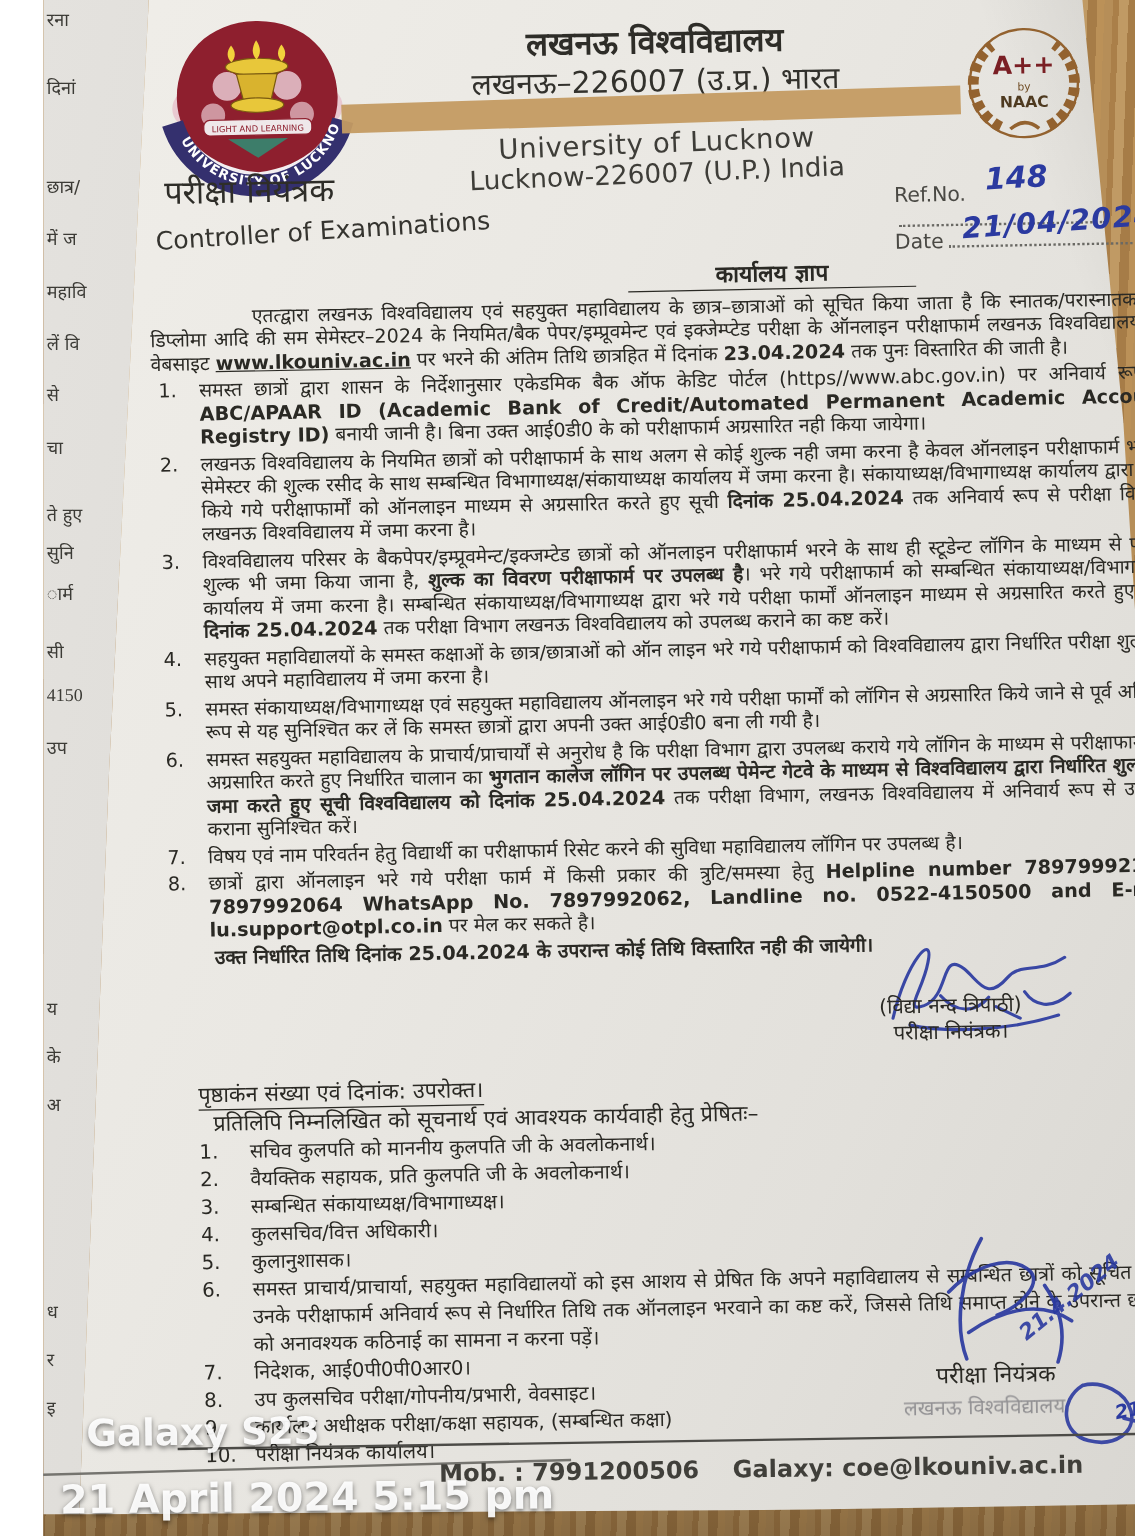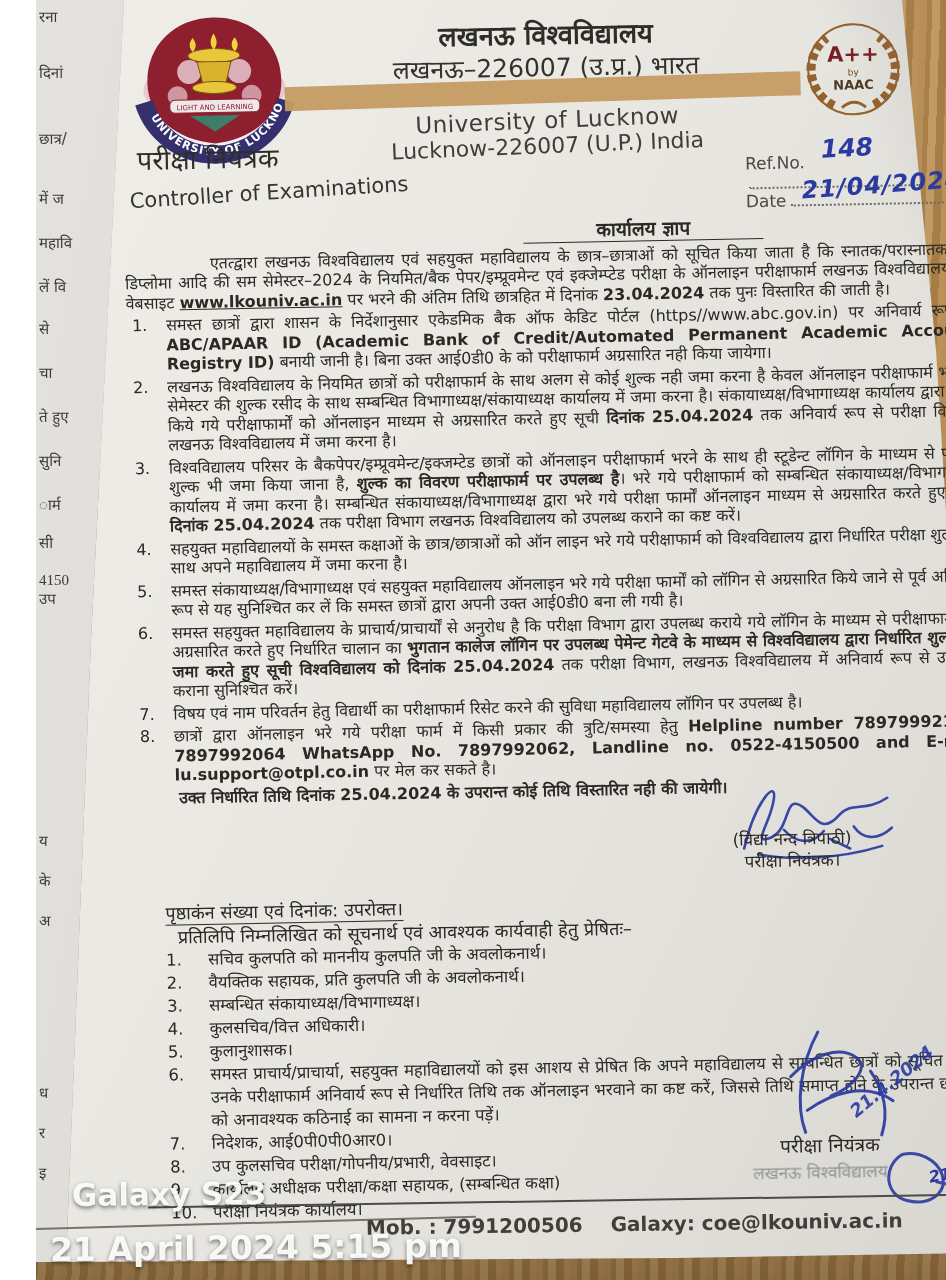--- a/index.html
+++ b/index.html
@@ -82,32 +82,32 @@
   #wm2{left:14px;top:1228px;font-size:33px;}
 </style>
 </head>
 <body>
 
 <div id="stage">
 
   <div id="page2">
       <div class="frag" style="top: 6px;">रना</div>
       <div class="frag" style="top: 62px;">दिनां</div>
-      <div class="frag" style="top: 128px;">छात्र/</div>
+      <div class="frag" style="top: 145px;">छात्र/</div>
       <div class="frag" style="top: 188px;">में ज</div>
       <div class="frag" style="top: 232px;">महावि</div>
       <div class="frag" style="top: 276px;">लें वि</div>
       <div class="frag" style="top: 318px;">से</div>
       <div class="frag" style="top: 362px;">चा</div>
-      <div class="frag" style="top: 406px;">ते हुए</div>
+      <div class="frag" style="top: 418px;">ते हुए</div>
       <div class="frag" style="top: 450px;">सुनि</div>
-      <div class="frag" style="top: 494px;">ार्म</div>
+      <div class="frag" style="top: 484px;">ार्म</div>
       <div class="frag" style="top: 532px;">सी</div>
       <div class="frag" style="top: 572px; font-family: Liberation Serif, serif;">4150</div>
-      <div class="frag" style="top: 588px; font-family: Liberation Mono, monospace;">उप</div>
+      <div class="frag" style="top: 612px; font-family: Liberation Mono, monospace;">उप</div>
       <div class="frag" style="top: 830px;">य</div>
       <div class="frag" style="top: 870px;">के</div>
       <div class="frag" style="top: 910px;">अ</div>
       <div class="frag" style="top: 1082px;">ध</div>
       <div class="frag" style="top: 1122px;">र</div>
       <div class="frag" style="top: 1162px;">इ</div>
     </div>
 
   <div id="paper"></div>
 

